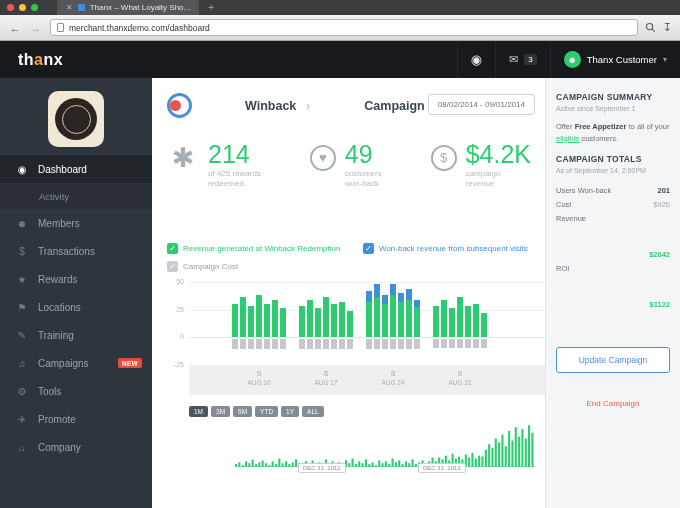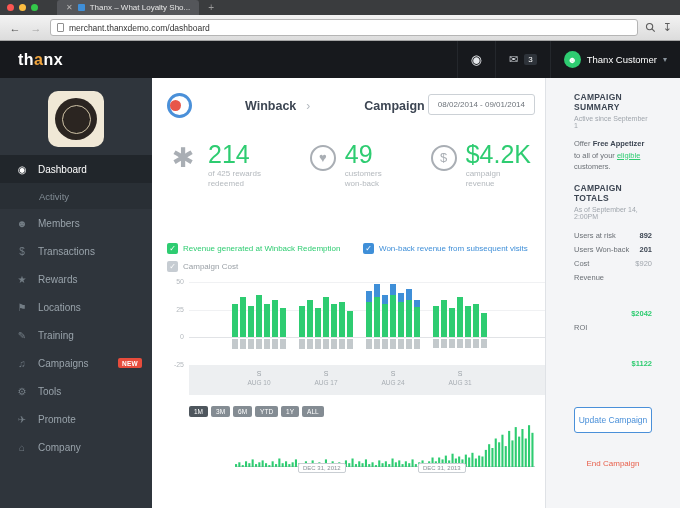--- a/index.html
+++ b/index.html
@@ -73,21 +73,21 @@
   .band{margin-left:22px;height:30px;background:#edeff1;position:relative;}
   .xlab{position:absolute;top:5px;width:54px;text-align:center;}
   .xlab .d{font-size:7px;color:#9aa0a6;}
   .xlab .w{font-size:6.5px;color:#a7adb3;margin-top:2px;}
   .range-row{position:absolute;top:328px;left:37px;display:flex;gap:3px;}
   .range-btn{background:#848c93;color:#fff;font-size:6.5px;padding:2px 5px;border-radius:2px;cursor:pointer;}
   .range-btn.active{background:#4e565d;}
   .nav-chart{position:absolute;top:345px;left:83px;width:300px;height:44px;border-bottom:1px solid #c9ced3;cursor:pointer;}
   .nav-label{position:absolute;bottom:-7px;background:#fff;border:1px solid #c9ced3;border-radius:2px;padding:1px 4px;font-size:6px;color:#8a9097;white-space:nowrap;}
   
-  .rightbar{position:absolute;top:78px;right:0;width:135px;bottom:0;background:#f4f5f7;border-left:1px solid #dfe2e6;padding:14px 28px;}
+  .rightbar{position:absolute;top:78px;right:0;width:135px;bottom:0;background:#f4f5f7;border-left:1px solid #dfe2e6;padding:14px 10px;}
   .rb-h{font-size:8.5px;font-weight:bold;color:#3d4653;letter-spacing:.3px;}
   .rb-sub{font-size:7px;color:#a0a6ad;margin:3px 0 9px;}
   .rb-p{font-size:7.5px;color:#6b7076;line-height:1.55;margin-bottom:10px;}
   .rb-p .hl{font-weight:bold;color:#3d4653;}
   .rb-p .lnk{color:#2ecc71;text-decoration:underline;cursor:pointer;margin-top:28px;}
   .rb-rows{margin-top:3px;}
   .rb-row{display:flex;justify-content:space-between;font-size:7.5px;padding:2.5px 0;}
   .rb-row .lab{color:#6b7076;}
   .rb-row .val{font-weight:bold;}
   .val.dark{color:#3d4653;}.val.muted{color:#a0a6ad;font-weight:normal;}.val.green{color:#2ecc71;margin-top:36px;}
@@ -454,24 +454,20 @@
 </div>
 
 <div class="rightbar">
   <div class="rb-h">CAMPAIGN SUMMARY</div>
   <div class="rb-sub">Active since September 1</div>
   <div class="rb-p"><span>Offer </span><span class="hl">Free Appetizer</span><span> to all of your </span><span class="lnk">eligible</span><span> customers.</span></div>
   <div class="rb-h">CAMPAIGN TOTALS</div>
   <div class="rb-sub">As of September 14, 2:00PM</div>
   <div class="rb-rows">
       <div class="rb-row">
-        <span class="lab">Users at risk</span>
-        <span class="val dark">892</span>
-      </div>
-      <div class="rb-row">
         <span class="lab">Users Won-back</span>
         <span class="val dark">201</span>
       </div>
       <div class="rb-row">
         <span class="lab">Cost</span>
         <span class="val muted">$920</span>
       </div>
       <div class="rb-row">
         <span class="lab">Revenue</span>
         <span class="val green">$2042</span>

